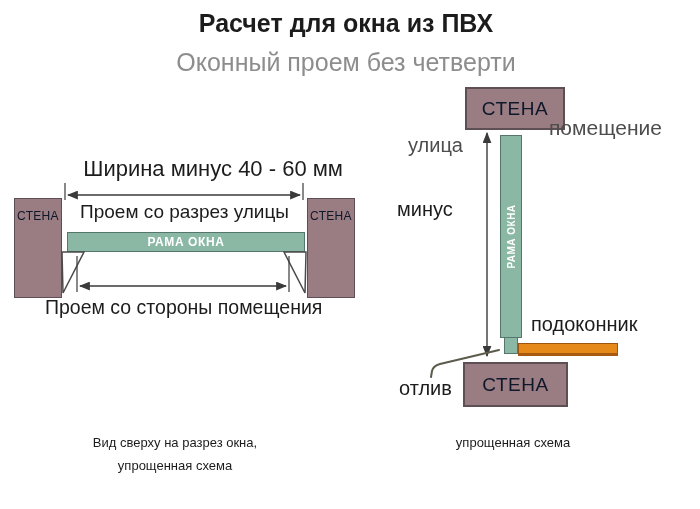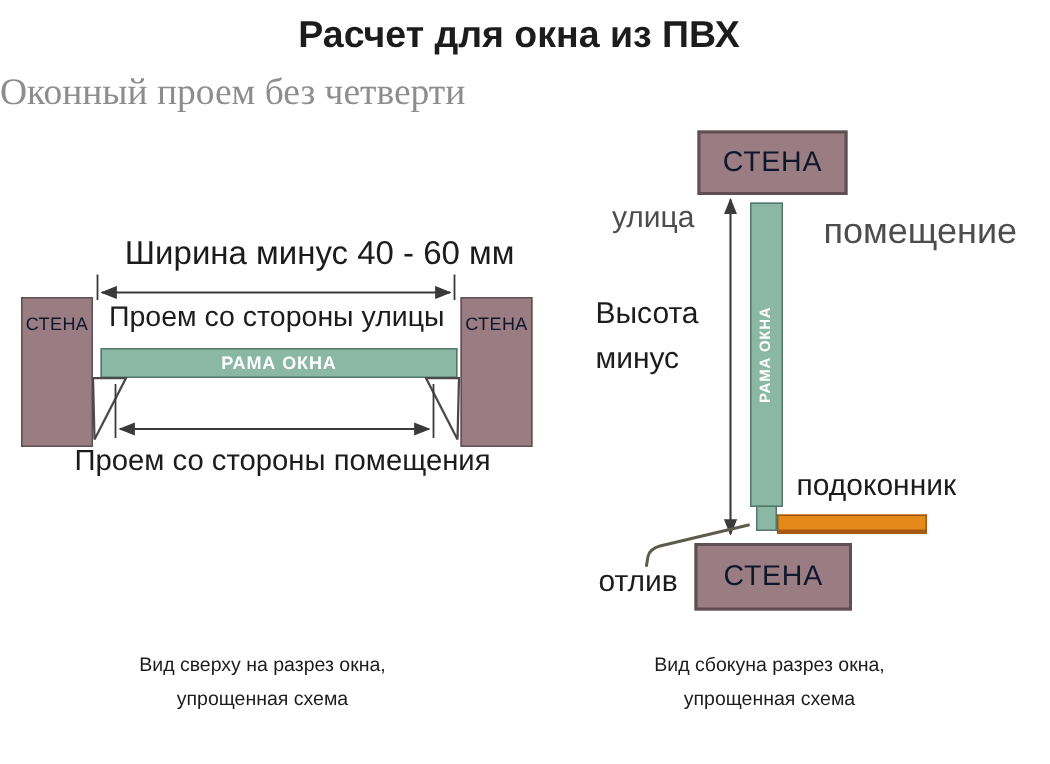--- a/index.html
+++ b/index.html
@@ -3,21 +3,21 @@
 <meta charset="utf-8">
 <style>
   html,body { margin:0; padding:0; background:#ffffff; }
   .canvas {
     position:relative; width:692px; height:509px; background:#ffffff;
     font-family:"Liberation Sans", sans-serif; color:#1c1c1c; overflow:hidden;
   }
   .abs { position:absolute; }
 
   .title   { left:0; right:0; top:9px;  text-align:center; font-size:25px; font-weight:600; color:var(--title); }
-  .subtitle{ left:0; right:0; top:48px; text-align:left; font-size:25px; font-weight:400; color:var(--subtitle);font-family:Liberation Serif, serif; }
+  .subtitle{ left:0; right:0; top:48px; text-align:center; font-size:25px; font-weight:400; color:var(--subtitle); }
 
   .wall {
     background:var(--wall); border:1px solid var(--wall-border); box-sizing:border-box;
     color:#0f172a; display:flex; justify-content:center;
   }
   .wall-side   { left:14px;  top:198px; width:48px;  height:100px; font-size:12px; align-items:flex-start; padding-top:10px; letter-spacing:0.3px; }
   .wall-side-r { left:307px; }
   .wall-block  { align-items:center; font-size:19px; border-width:2px; letter-spacing:0.5px; }
   .wall-top    { left:465px; top:87px;  width:100px; height:43px; }
   .wall-bottom { left:463px; top:362px; width:105px; height:45px; }
@@ -42,24 +42,24 @@
     background:var(--frame); border:1px solid var(--frame-border); box-sizing:border-box;
   }
   .sill {
     left:518px; top:343px; width:100px; height:13px;
     background:var(--sill); border:1px solid var(--sill-border);
     border-bottom:3px solid #a85a12; box-sizing:border-box;
   }
 
   .heading-left { left:43px; top:156px; width:300px; text-align:right; font-size:22px; }
   .street-opening { left:62px;  top:201px; width:245px; text-align:center; font-size:19px; }
-  .room-opening   { left:45px;  top:296px; width:282px; text-align:right; font-size:19.5px; }
+  .room-opening   { left:45px;  top:296px; width:282px; text-align:left; font-size:19.5px; }
 
   .ulitsa       { left:408px; top:134px; font-size:20px; color:var(--muted); }
-  .pomeshchenie { left:549px; top:141px; font-size:24px; color:var(--muted); }
+  .pomeshchenie { left:549px; top:116px; font-size:21px; color:var(--muted); }
   .height-note  { left:397px; top:194px; font-size:20px; line-height:30px; }
   .sill-label   { left:531px; top:313px; font-size:20px; }
   .drip-label   { left:399px; top:377px; font-size:20px; }
 
   .caption { text-align:center; font-size:13px; line-height:23px; }
   .caption-left  { left:35px;  top:431px; width:280px; }
   .caption-right { left:385px; top:431px; width:256px; }
 
   .overlay { position:absolute; left:0; top:0; pointer-events:none; }
   .dim  { stroke:var(--line); stroke-width:1.4; fill:none; }
@@ -77,61 +77,59 @@
 
   <div class="abs heading-left">Ширина минус 40 - 60 мм</div>
 
   <div class="abs wall wall-side">
     <span>СТЕНА</span>
   </div>
   <div class="abs wall wall-side wall-side-r">
     <span>СТЕНА</span>
   </div>
 
-  <div class="abs street-opening">Проем со стороны улицы</div>
+  <div class="abs street-opening">Проем со разрез улицы</div>
 
   <div class="abs frame-h">
     <span>РАМА ОКНА</span>
   </div>
 
   <div class="abs room-opening">Проем со стороны помещения</div>
 
   <div class="abs caption caption-left">
     <div>Вид сверху на разрез окна,</div>
     <div>упрощенная схема</div>
   </div>
 
   <div class="abs wall wall-block wall-top">
     <span>СТЕНА</span>
   </div>
 
   <div class="abs ulitsa">улица</div>
   <div class="abs pomeshchenie">помещение</div>
 
   <div class="abs height-note">
-    <div>Высота</div>
     <div>минус</div>
   </div>
 
   <div class="abs frame-v">
     <span class="vtext">РАМА ОКНА</span>
   </div>
   <div class="abs frame-foot"></div>
 
   <div class="abs sill-label">подоконник</div>
   <div class="abs sill"></div>
 
   <div class="abs drip-label">отлив</div>
 
   <div class="abs wall wall-block wall-bottom">
     <span>СТЕНА</span>
   </div>
 
   <div class="abs caption caption-right">
-    <div>Вид сбокуна разрез окна,</div>
     <div>упрощенная схема</div>
   </div>
 
   <svg class="overlay" width="700" height="509" viewBox="0 0 700 509">
     <defs>
       <marker id="arr" viewBox="0 0 10 8" markerWidth="11" markerHeight="9" refX="9" refY="4" orient="auto-start-reverse" markerUnits="userSpaceOnUse">
         <path d="M0,0 L10,4 L0,8 z" fill="#3a3a3a"></path>
       </marker>
     </defs>
 

